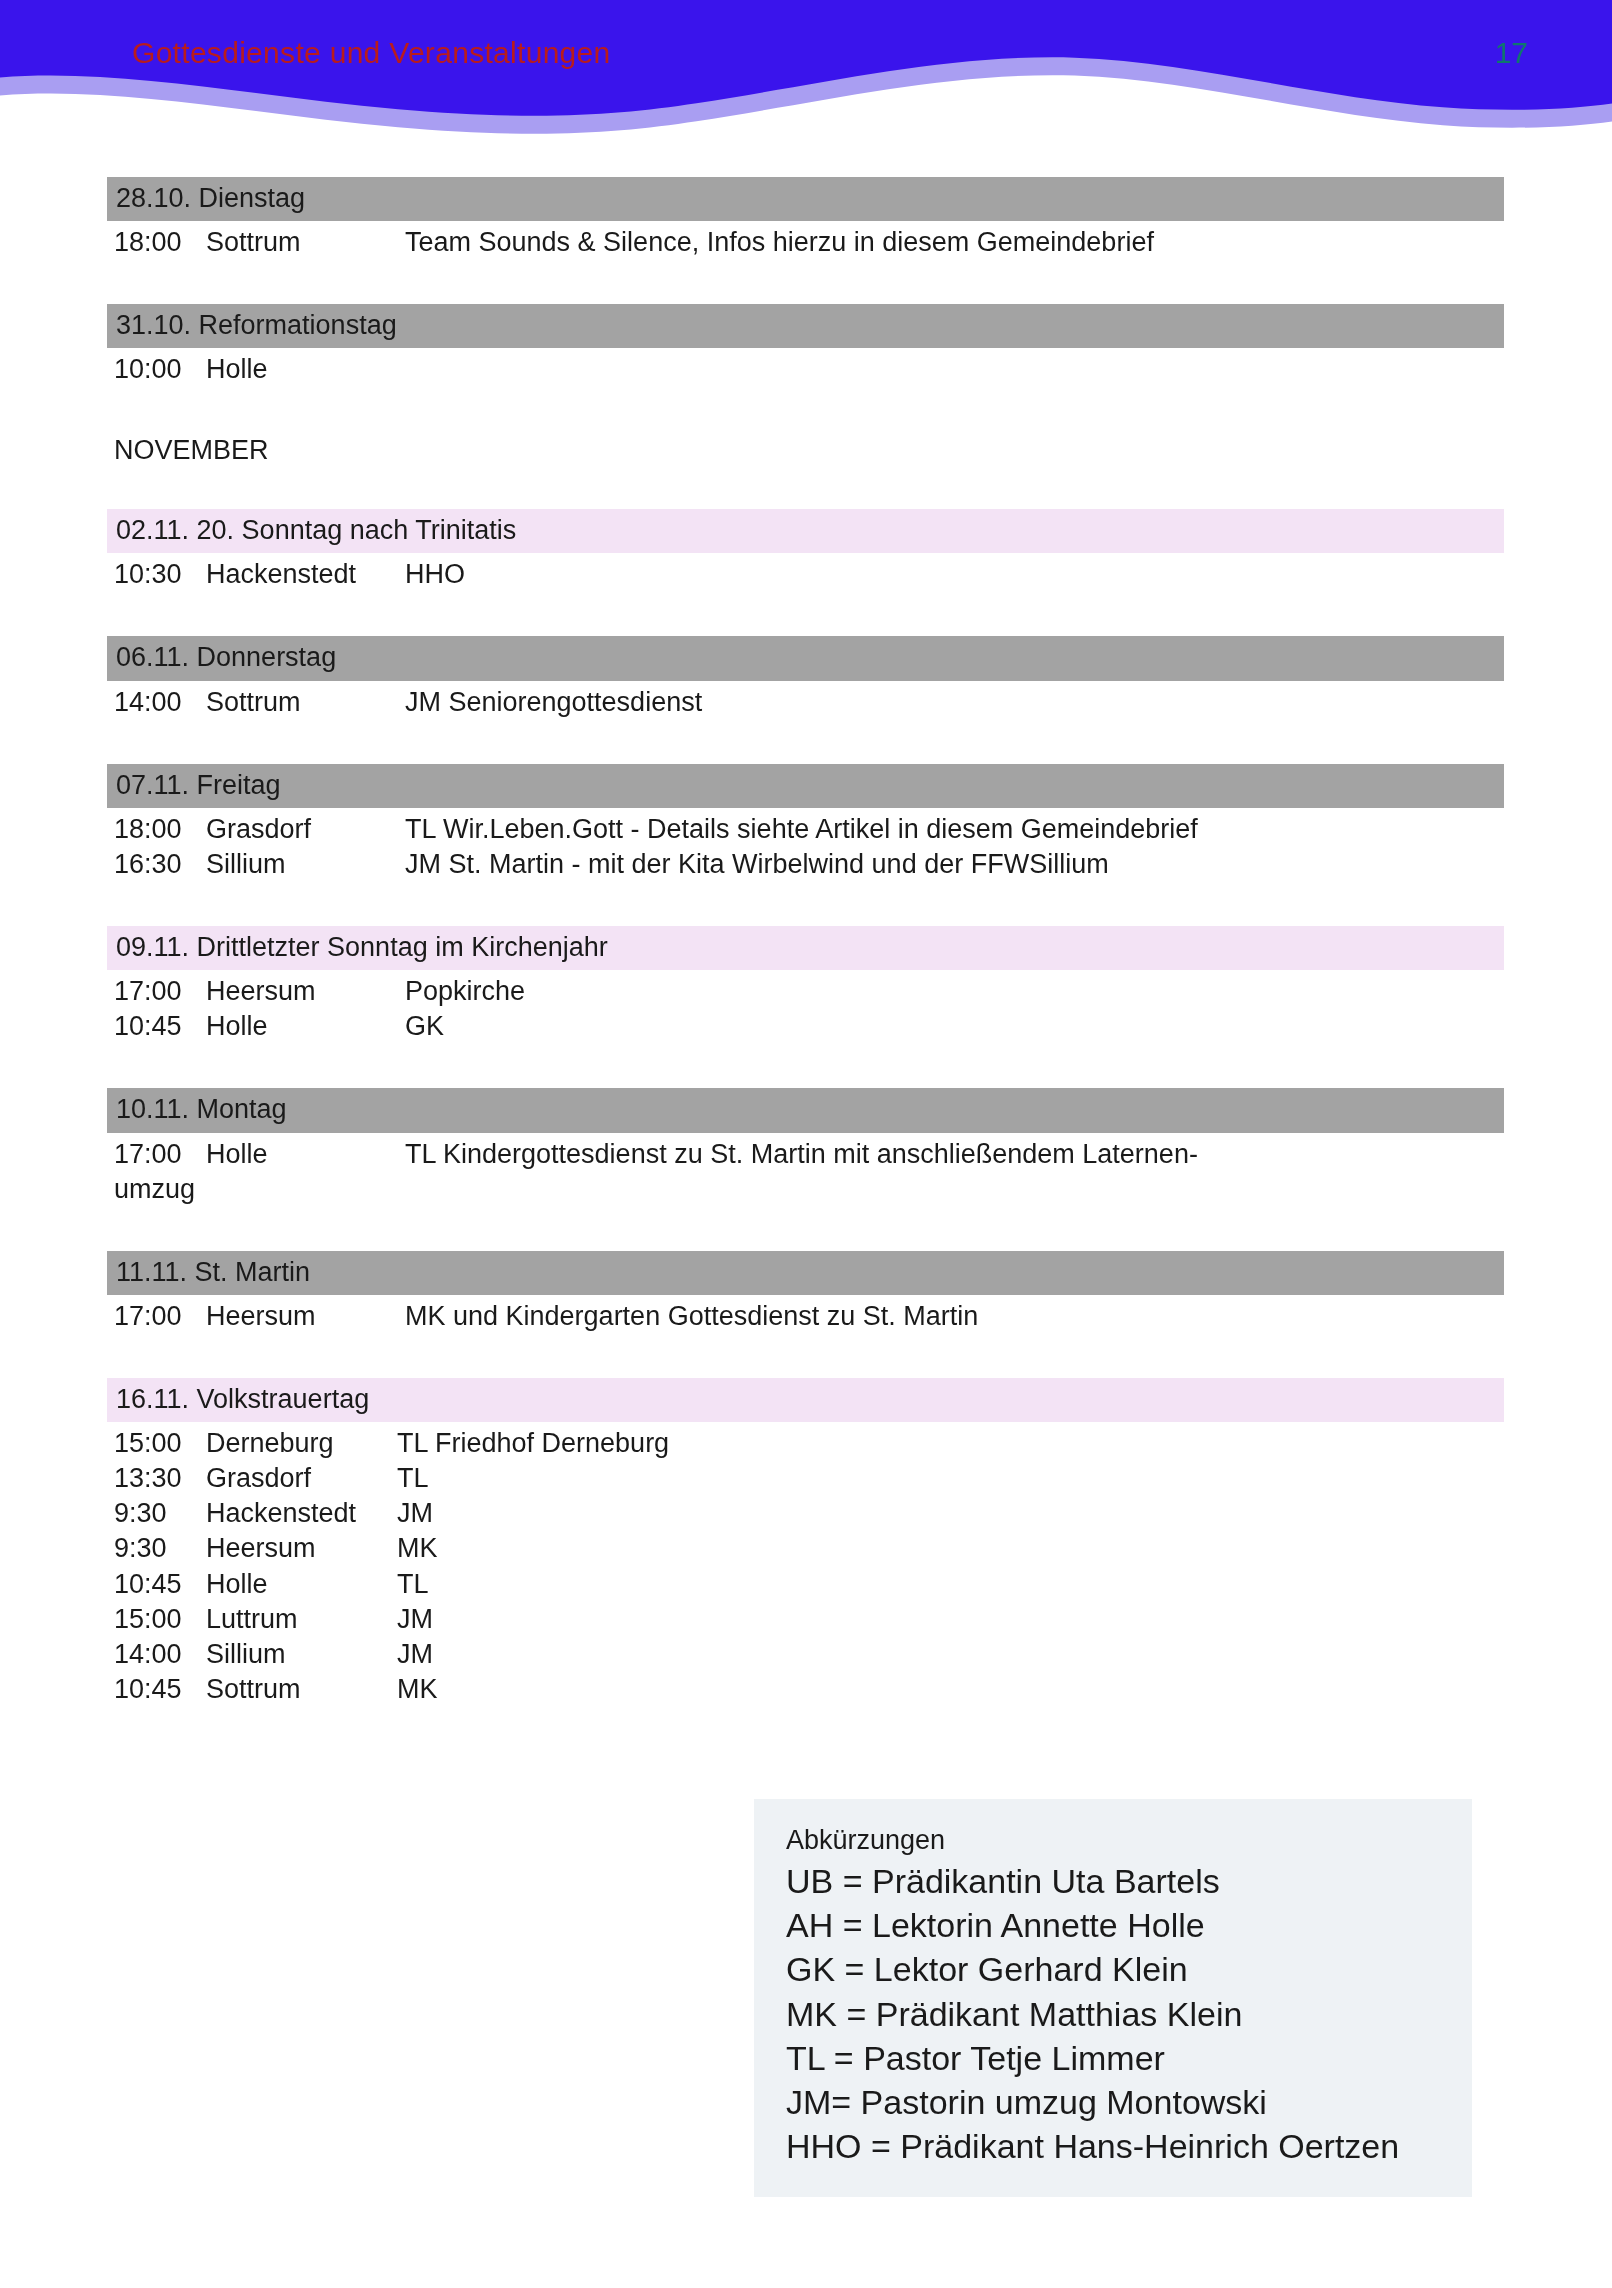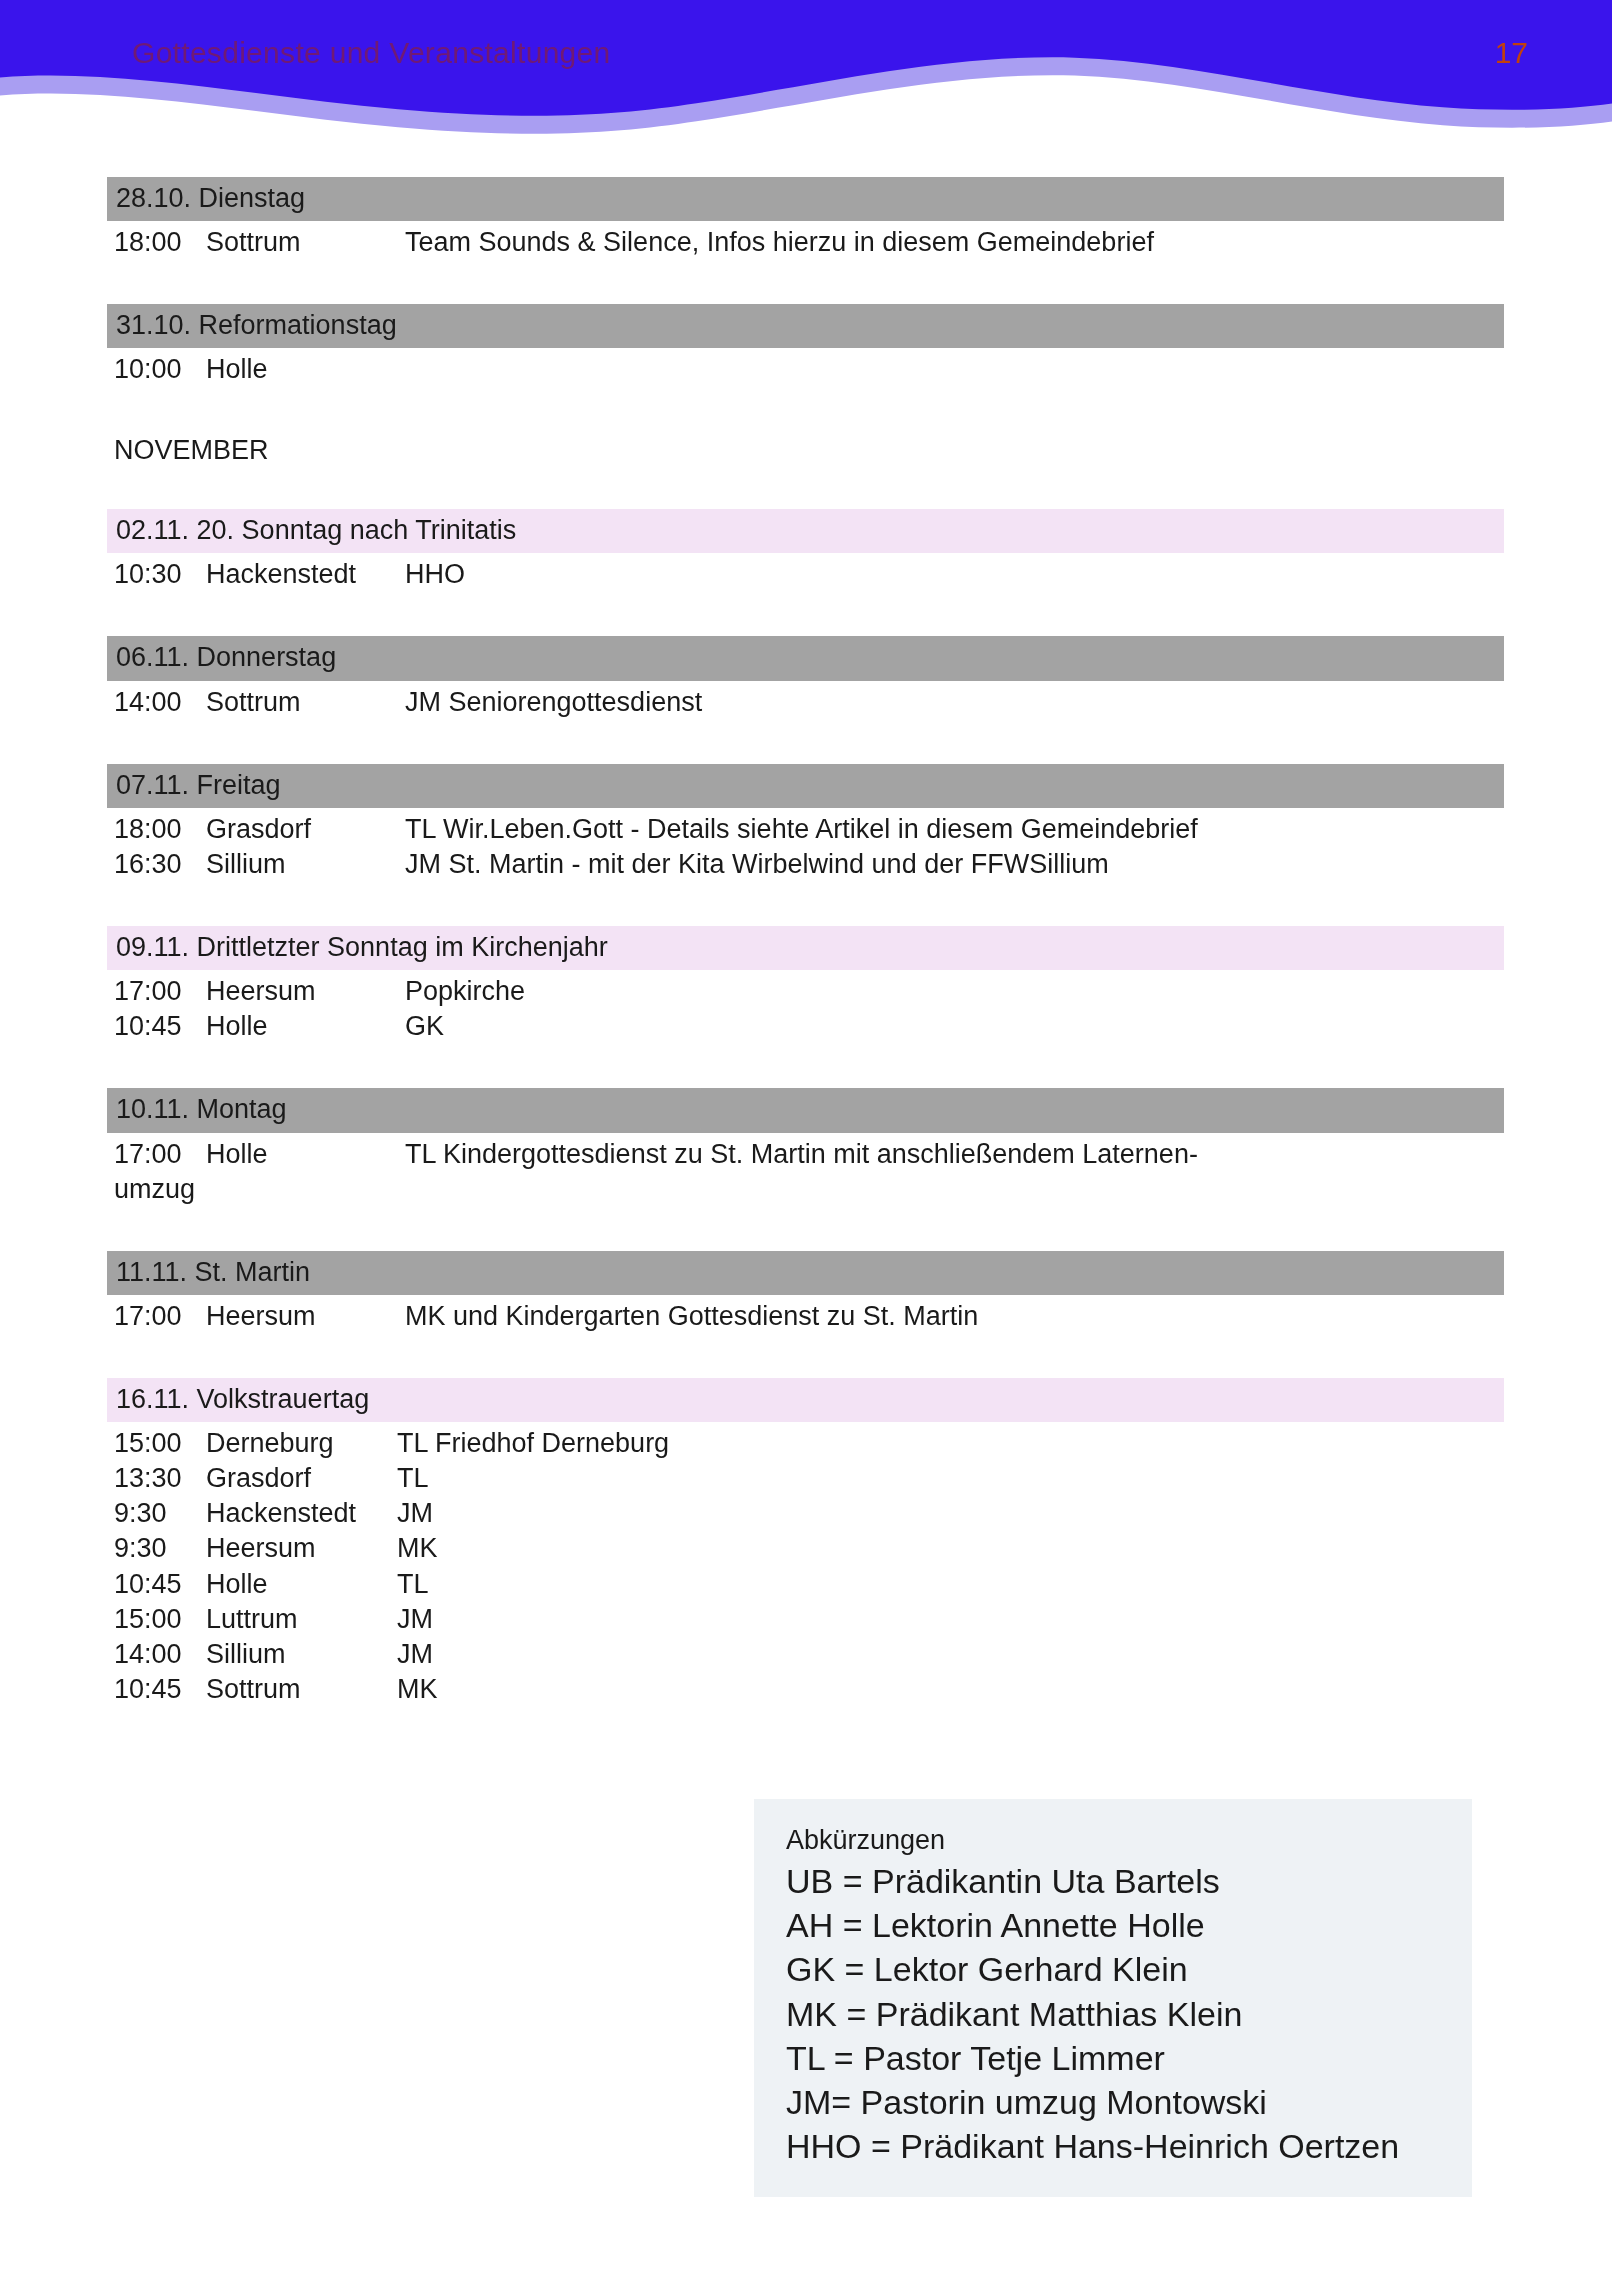--- a/index.html
+++ b/index.html
@@ -33,30 +33,30 @@
     width: 1613px;
     height: 159px;
   }
   .header-title {
     position: absolute;
     left: 132px;
     top: 36px;
     font-size: 30px;
     font-weight: 400;
     letter-spacing: 0.3px;
-    color: #701a75;
+    color: #b91c1c;
     white-space: nowrap;
   }
   .header-pagenum {
     position: absolute;
     right: 85px;
     top: 36px;
     font-size: 30px;
     font-weight: 400;
-    color: #c2410c;
+    color: #0f766e;
   }
 
   
   .content {
     position: absolute;
     left: 0;
     top: 177px;
     width: 1613px;
   }
 

